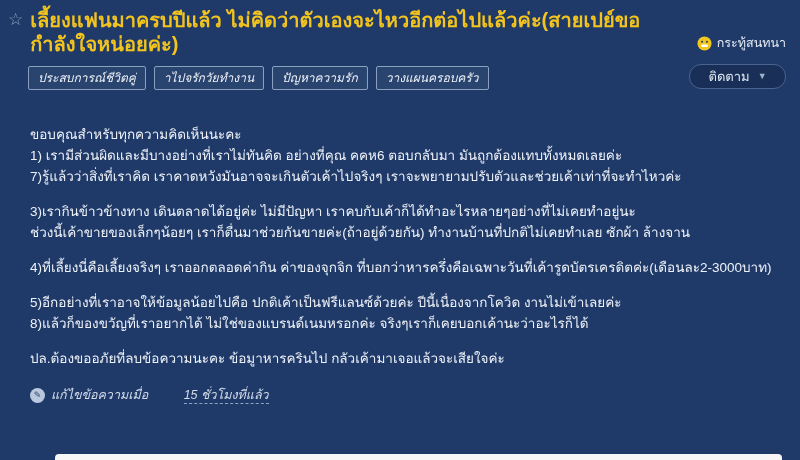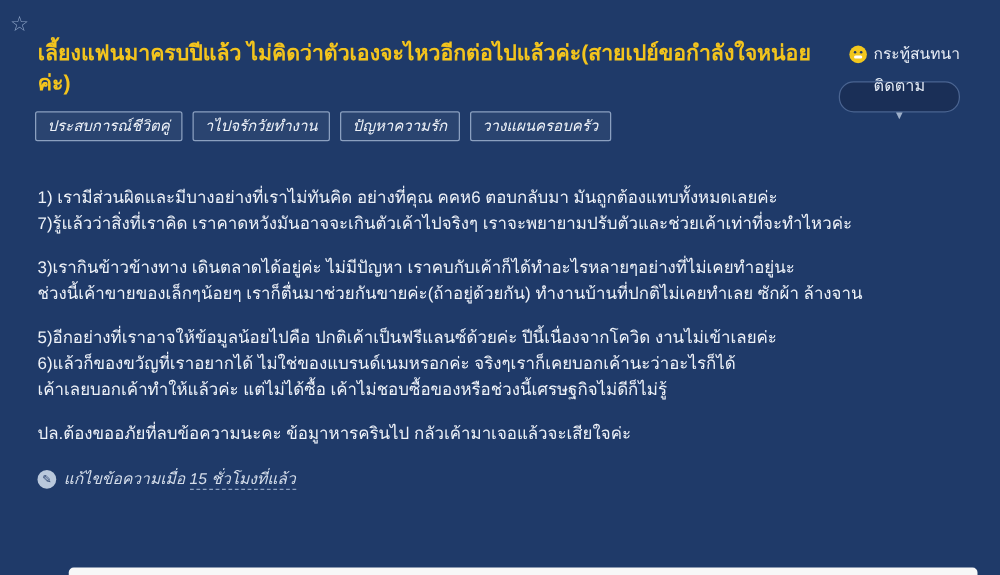--- a/index.html
+++ b/index.html
@@ -7,51 +7,51 @@
     width:800px;height:460px;position:relative;overflow:hidden;
     background:#1f3a69;
     font-family:"Liberation Sans","DejaVu Sans",sans-serif;
     -webkit-font-smoothing:antialiased;
   }
   .wrap{position:relative;width:800px;height:460px;}
 
   
   .title-row{display:flex;align-items:flex-start;padding:8px 150px 0 8px;}
   .star{color:#8aa0c4;font-size:17px;line-height:24px;margin-right:7px;margin-top:0;}
-  .title{color:#f3c41d;font-size:17px;font-weight:bold;line-height:24px;margin-top:23px;}
+  .title{color:#f3c41d;font-size:20px;font-weight:bold;line-height:24px;}
 
   .tag-row{display:flex;gap:8px;margin:10px 0 0 28px;font-style:italic;}
   .tag{
     color:#eef2f8;font-size:12px;line-height:12px;padding:5px 9px;
     border:1px solid #8ba0c0;border-radius:2px;background:rgba(255,255,255,0.05);
     cursor:pointer;white-space:nowrap;
   }
 
-  .top-right{position:absolute;top:33px;right:32px;text-align:right;}
+  .top-right{position:absolute;top:33px;right:14px;text-align:right;}
   .topic-type{display:inline-flex;align-items:center;gap:5px;color:#e9eef6;font-size:12.5px;}
   .chat-icon{display:inline-block;width:15px;height:15px;}
   .follow-btn{
     margin-top:9px;display:inline-flex;align-items:center;justify-content:center;gap:8px;
     width:97px;height:25px;background:#1a2f57;border:1px solid #4a6491;border-radius:12px;
-    color:#e4ebf5;font-size:13px;cursor:pointer;flex-direction:column;
+    color:#e4ebf5;font-size:13px;cursor:pointer;
   }
   .caret{color:#9fb0ca;font-size:9px;}
 
   
   .post-body{margin:34px 26px 0 30px;color:#eef2f8;font-size:13.5px;line-height:21px;}
   .para{margin:0 0 14px 0;}
 
   
   .edit-row{display:flex;align-items:center;gap:6px;margin:16px 0 0 30px;
     color:#d4ddea;font-size:12.5px;font-style:italic;}
   .edit-icon{
     width:15px;height:15px;border-radius:50%;background:#b9c8dc;color:#2c4470;
     font-size:9px;line-height:15px;text-align:center;font-style:normal;flex:0 0 auto;
   }
-  .edit-time{border-bottom:1px dashed #8fa3c2;padding-bottom:1px;}
+  .edit-time{border-bottom:1px dashed #8fa3c2;padding-bottom:1px;margin-left:32px;}
 
   .next-card{position:absolute;left:55px;right:18px;bottom:0;height:6px;
     background:#f7f7f7;border-radius:4px 4px 0 0;}
 </style>
 </head>
 <body>
 
 <div class="wrap">
 
   <div class="title-row">
@@ -78,31 +78,34 @@
     </span>
     <br>
     <button class="follow-btn">
       <span>ติดตาม</span>
       <span class="caret">▼</span>
     </button>
   </div>
 
   <div class="post-body">
       <div class="para">
+        <div class="line">ขอบคุณสำหรับทุกความคิดเห็นนะคะ</div>
         <div class="line">1) เรามีส่วนผิดและมีบางอย่างที่เราไม่ทันคิด อย่างที่คุณ คคห6 ตอบกลับมา มันถูกต้องแทบทั้งหมดเลยค่ะ</div>
         <div class="line">7)รู้แล้วว่าสิ่งที่เราคิด เราคาดหวังมันอาจจะเกินตัวเค้าไปจริงๆ เราจะพยายามปรับตัวและช่วยเค้าเท่าที่จะทำไหวค่ะ</div>
       </div>
       <div class="para">
         <div class="line">3)เรากินข้าวข้างทาง เดินตลาดได้อยู่ค่ะ ไม่มีปัญหา เราคบกับเค้าก็ได้ทำอะไรหลายๆอย่างที่ไม่เคยทำอยู่นะ</div>
         <div class="line">ช่วงนี้เค้าขายของเล็กๆน้อยๆ เราก็ตื่นมาช่วยกันขายค่ะ(ถ้าอยู่ด้วยกัน) ทำงานบ้านที่ปกติไม่เคยทำเลย ซักผ้า ล้างจาน</div>
       </div>
       <div class="para">
+        <div class="line">4)ที่เลี้ยงนี่คือเลี้ยงจริงๆ เราออกตลอดค่ากิน ค่าของจุกจิก ที่บอกว่าหารครึ่งคือเฉพาะวันที่เค้ารูดบัตรเครดิตค่ะ(เดือนละ2-3000บาท)</div>
+      </div>
+      <div class="para">
         <div class="line">5)อีกอย่างที่เราอาจให้ข้อมูลน้อยไปคือ ปกติเค้าเป็นฟรีแลนซ์ด้วยค่ะ ปีนี้เนื่องจากโควิด งานไม่เข้าเลยค่ะ</div>
-        <div class="line">6)แล้วก็ของขวัญที่เราอยากได้ ไม่ใช่ของแบรนด์เนมหรอกค่ะ จริงๆเราก็เคยบอกเค้านะว่าอะไรก็ได้</div>
-        <div class="line">เค้าเลยบอกเค้าทำให้แล้วค่ะ แต่ไม่ได้ซื้อ เค้าไม่ชอบซื้อของหรือช่วงนี้เศรษฐกิจไม่ดีก็ไม่รู้</div>
+        <div class="line">8)แล้วก็ของขวัญที่เราอยากได้ ไม่ใช่ของแบรนด์เนมหรอกค่ะ จริงๆเราก็เคยบอกเค้านะว่าอะไรก็ได้</div>
       </div>
       <div class="para">
         <div class="line">ปล.ต้องขออภัยที่ลบข้อความนะคะ ข้อมูาหารครินไป กลัวเค้ามาเจอแล้วจะเสียใจค่ะ</div>
       </div>
     </div>
 
   <div class="edit-row">
     <span class="edit-icon">✎</span>
     <span>
       <span>แก้ไขข้อความเมื่อ </span><span class="edit-time">15 ชั่วโมงที่แล้ว</span>

